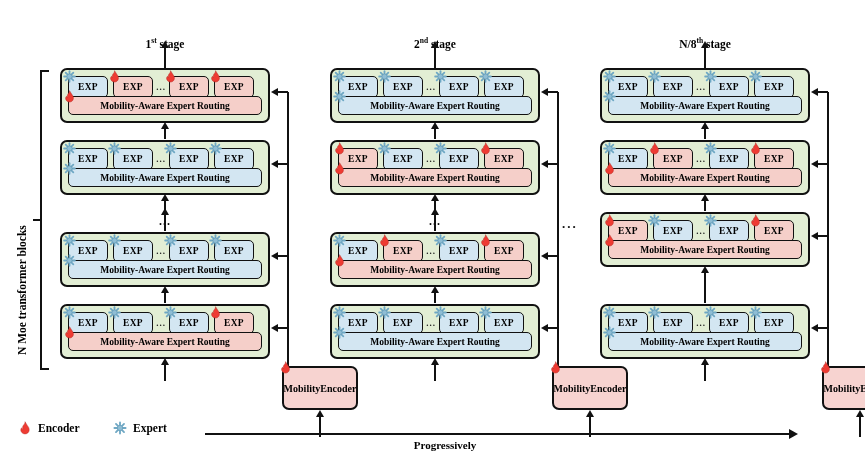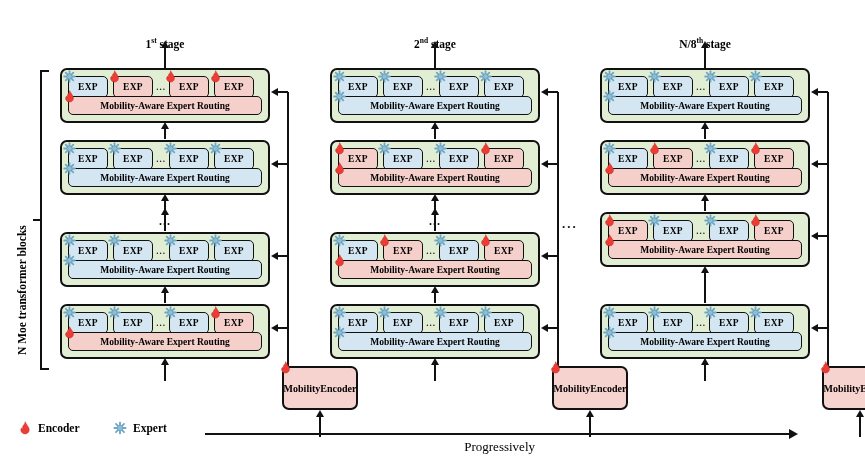--- a/index.html
+++ b/index.html
@@ -65,21 +65,21 @@
   .brk-tick{position:absolute;background:#111;height:2px;width:7px;}
   .vlabel{position:absolute;font-size:11.5px;font-weight:bold;white-space:nowrap;
           transform:rotate(-90deg);transform-origin:left top;}
 
   
   .legend{position:absolute;display:flex;align-items:center;gap:6px;
           font-size:11.5px;font-weight:bold;}
   .legend .lic{position:relative;width:14px;height:14px;}
   .legend .lic svg{display:block;width:14px;height:14px;}
 
-  .prog{position:absolute;font-size:13px;font-weight:normal;text-align:right;}
+  .prog{position:absolute;font-size:11px;font-weight:bold;text-align:center;}
 </style>
 </head>
 <body>
 
 <div id="canvas">
 
 
   <div class="vlabel" style="left:16px;top:355px;">N Moe transformer blocks</div>
   <div class="brk" style="left:40px;top:70px;width:9px;height:300px;"></div>
   <div class="brk-tick" style="left:33px;top:219px;"></div>

